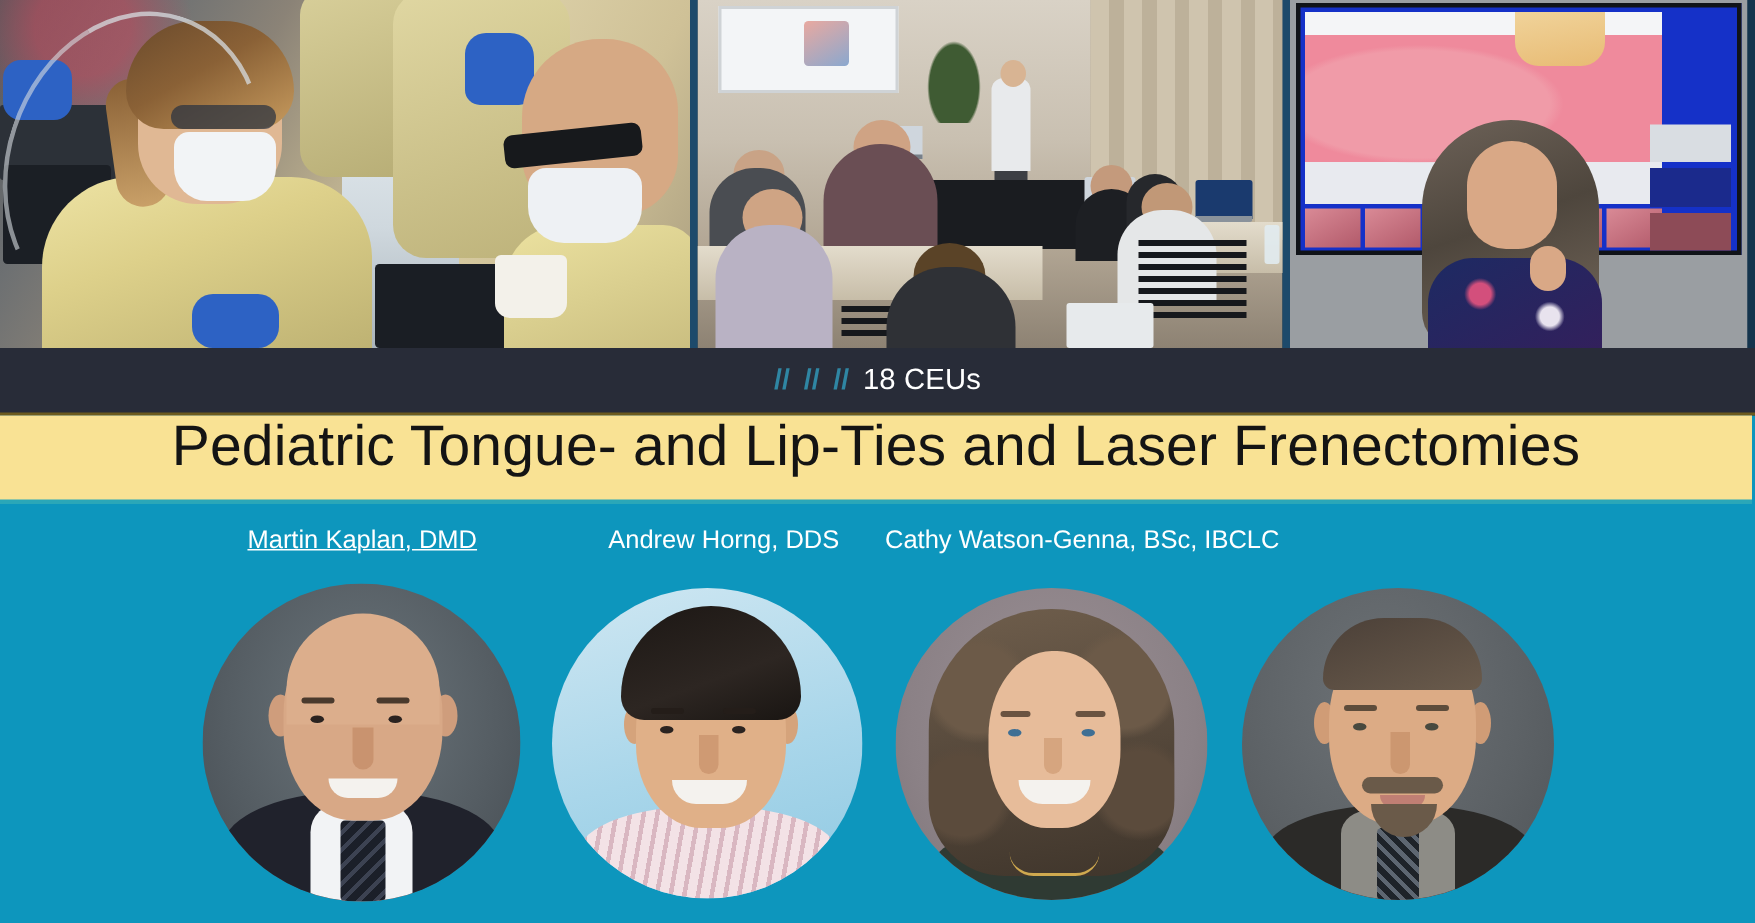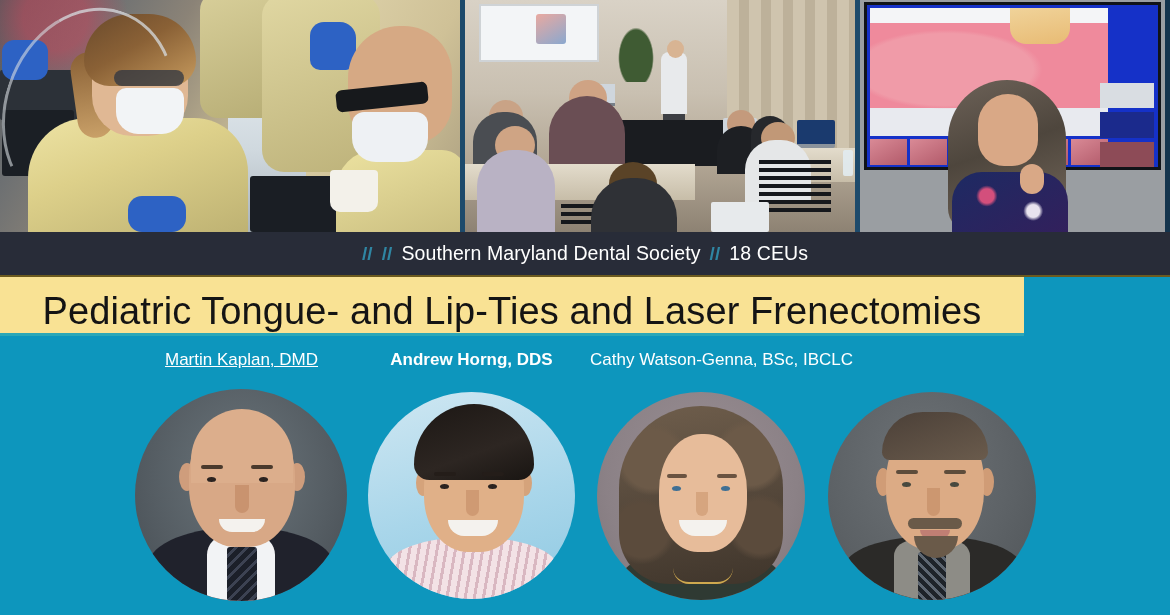--- a/index.html
+++ b/index.html
@@ -263,44 +263,44 @@
   }
   .info-band .line {
     display:flex; align-items:baseline; gap:9px;
     color:#ffffff; font-size:19.5px; letter-spacing:.1px;
     white-space:nowrap;
   }
   .info-band .sep { color:#2f86a3; font-weight:700; font-size:19px; }
 
   
   .title-band {
-    position:absolute; left:0; top:277px; width:1024px; height:59px;
+    position:absolute; left:0; top:277px; width:1168px; height:59px;
     background:#f9e294;
-    display:flex; align-items:flex-end; justify-content:center;
+    display:flex; align-items:flex-start; justify-content:center;
     border-bottom:3px solid #2aa7b8;
   }
   .title-band h1 {
     color:#141414; font-size:38px; font-weight:400; letter-spacing:.1px;
     white-space:nowrap;
   }
 
   
   .speakers {
     position:absolute; left:0; top:336px; width:1170px; height:279px;
     background:#0d96bd;
   }
   .names-row {
     position:absolute; top:14px; left:0; width:1170px; height:26px;
   }
   .sp-name {
     position:absolute; color:#ffffff; font-size:17px; white-space:nowrap;
     text-align:center;
   }
   .sp-name.n0 { left:135px; width:213px;text-decoration:underline; }
-  .sp-name.n1 { left:368px; width:207px;font-weight:bold; }
+  .sp-name.n1 { left:379px; width:207px; }
   .sp-name.n2 { left:590px; width:222px; }
   .sp-name.n3 { left:828px; width:207px; }
 
   .avatar {
     position:absolute; top:53px; width:212px; height:212px;
     border-radius:50%; overflow:hidden;
   }
   .avatar.a0 { left:135px; }
   .avatar.a1 { left:368px; width:207px; height:207px; top:56px; }
   .avatar.a2 { left:597px; width:208px; height:208px; top:56px; }
@@ -488,21 +488,20 @@
       <div class="p-face"></div>
       <div class="p-body"></div>
       <div class="p-hand"></div>
     </div>
   </div>
 
   <div class="info-band">
     <div class="line">
       <span class="sep">//</span>
       <span class="sep">//</span>
-      <span>Southern Maryland Dental Society</span>
       <span class="sep">//</span>
       <span>18 CEUs</span>
     </div>
   </div>
 
   <div class="title-band">
     <h1>Pediatric Tongue- and Lip-Ties and Laser Frenectomies</h1>
   </div>
 
   <div class="speakers">

